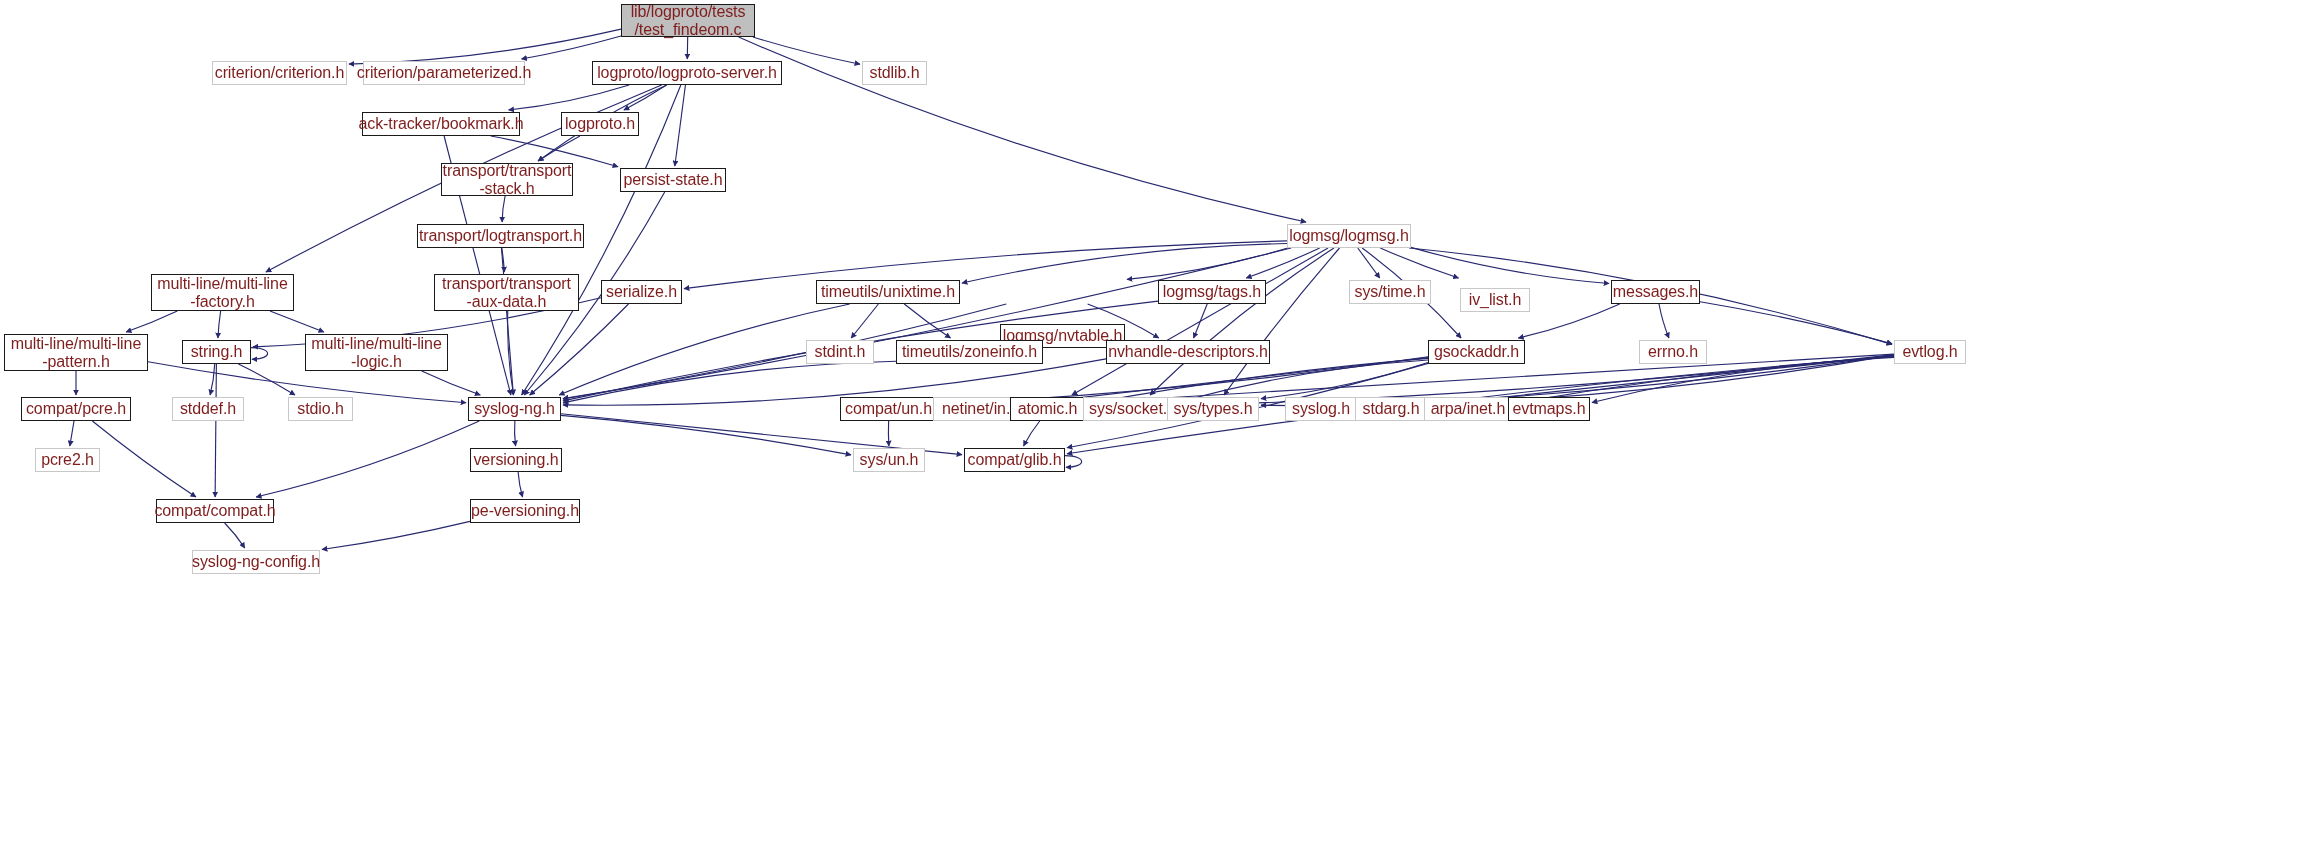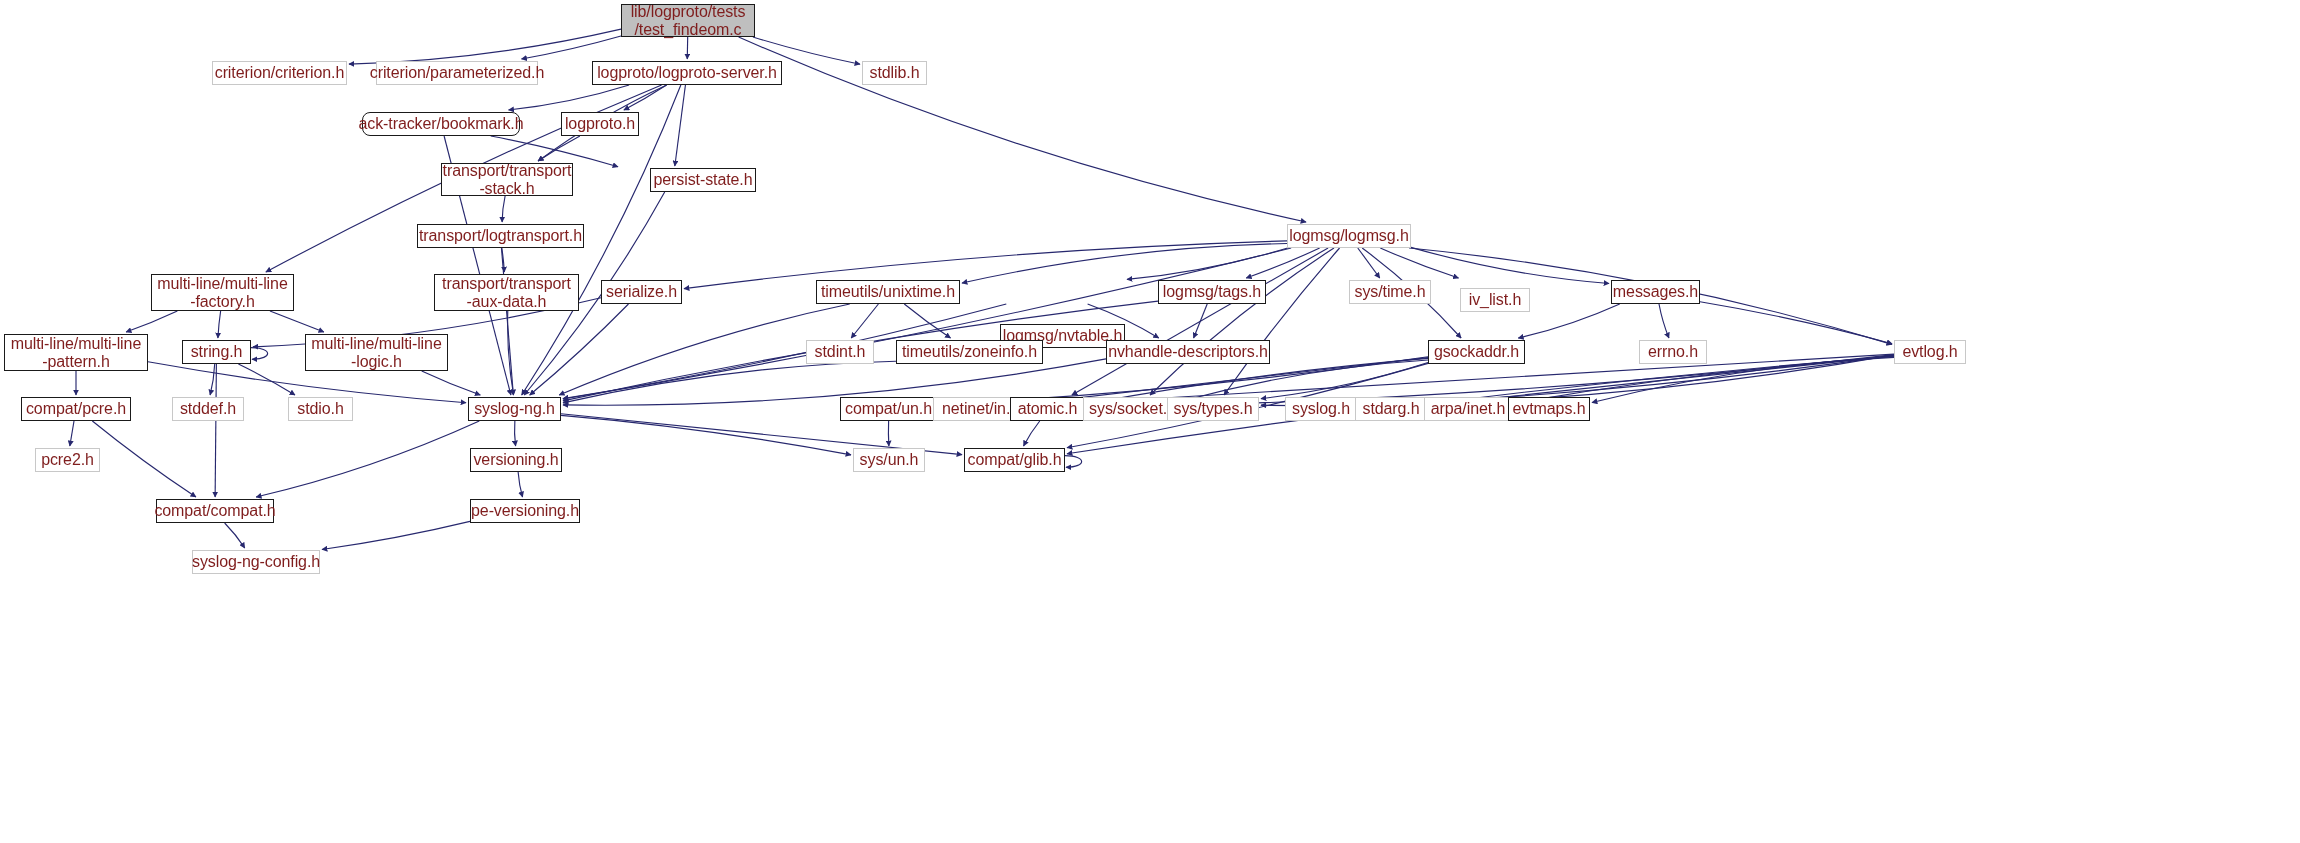--- a/index.html
+++ b/index.html
@@ -122,28 +122,28 @@
       <path d="M 1894 354.1611374407583 Q 1462 380.0947867298578 1030 406.02843601895734" fill="none" stroke="#27286e" stroke-width="1.15" marker-end="url(#arrow)"></path>
       <path d="M 1894 356.24685963954124 Q 1478.689408228428 389.67864312080707 1067 453.806663025669" fill="none" stroke="#27286e" stroke-width="1.15" marker-end="url(#arrow)"></path>
       <path d="M 518.1176470588235 472 Q 519.0735294117646 484.7205882352941 522.5294117647059 497" fill="none" stroke="#27286e" stroke-width="1.15" marker-end="url(#arrow)"></path>
       <path d="M 224.64705882352942 523 Q 235.94607843137254 534.4950980392157 244.7450980392157 548" fill="none" stroke="#27286e" stroke-width="1.15" marker-end="url(#arrow)"></path>
       <path d="M 470 521.4275092936803 Q 396.7014869888476 539.157249070632 322 549.4869888475837" fill="none" stroke="#27286e" stroke-width="1.15" marker-end="url(#arrow)"></path>
     </svg>
   <div id="node-layer">
       <div class="node root" style="left: 621px; top: 4px; width: 134px; height: 33px;">lib/logproto/tests
 /test_findeom.c</div>
       <div class="node thin" style="left: 212px; top: 61px; width: 135px; height: 24px;">criterion/criterion.h</div>
-      <div class="node thin" style="left: 376px; top: 61px; width: 162px; height: 24px;">criterion/parameterized.h</div>
+      <div class="node thin" style="left: 363px; top: 61px; width: 162px; height: 24px;">criterion/parameterized.h</div>
       <div class="node bold" style="left: 592px; top: 61px; width: 190px; height: 24px;">logproto/logproto-server.h</div>
       <div class="node thin" style="left: 862px; top: 61px; width: 65px; height: 24px;">stdlib.h</div>
-      <div class="node bold" style="left: 362px; top: 112px; width: 158px; height: 24px; border-radius: 8px;">ack-tracker/bookmark.h</div>
+      <div class="node bold" style="left: 362px; top: 112px; width: 158px; height: 24px;">ack-tracker/bookmark.h</div>
       <div class="node bold" style="left: 561px; top: 112px; width: 78px; height: 24px;">logproto.h</div>
       <div class="node bold" style="left: 441px; top: 163px; width: 132px; height: 33px;">transport/transport
 -stack.h</div>
-      <div class="node bold" style="left: 620px; top: 168px; width: 106px; height: 24px; margin-left: 30px;">persist-state.h</div>
+      <div class="node bold" style="left: 620px; top: 168px; width: 106px; height: 24px;">persist-state.h</div>
       <div class="node bold" style="left: 417px; top: 224px; width: 167px; height: 24px;">transport/logtransport.h</div>
       <div class="node thin" style="left: 1287px; top: 224px; width: 124px; height: 24px;">logmsg/logmsg.h</div>
       <div class="node bold" style="left: 151px; top: 274px; width: 143px; height: 37px;">multi-line/multi-line
 -factory.h</div>
       <div class="node bold" style="left: 434px; top: 274px; width: 145px; height: 37px;">transport/transport
 -aux-data.h</div>
       <div class="node bold" style="left: 601px; top: 280px; width: 81px; height: 24px;">serialize.h</div>
       <div class="node bold" style="left: 816px; top: 280px; width: 144px; height: 24px;">timeutils/unixtime.h</div>
       <div class="node bold" style="left: 1000px; top: 280px; width: 125px; height: 24px; margin-top: 44px;">logmsg/nvtable.h</div>
       <div class="node bold" style="left: 1158px; top: 280px; width: 108px; height: 24px;">logmsg/tags.h</div>

